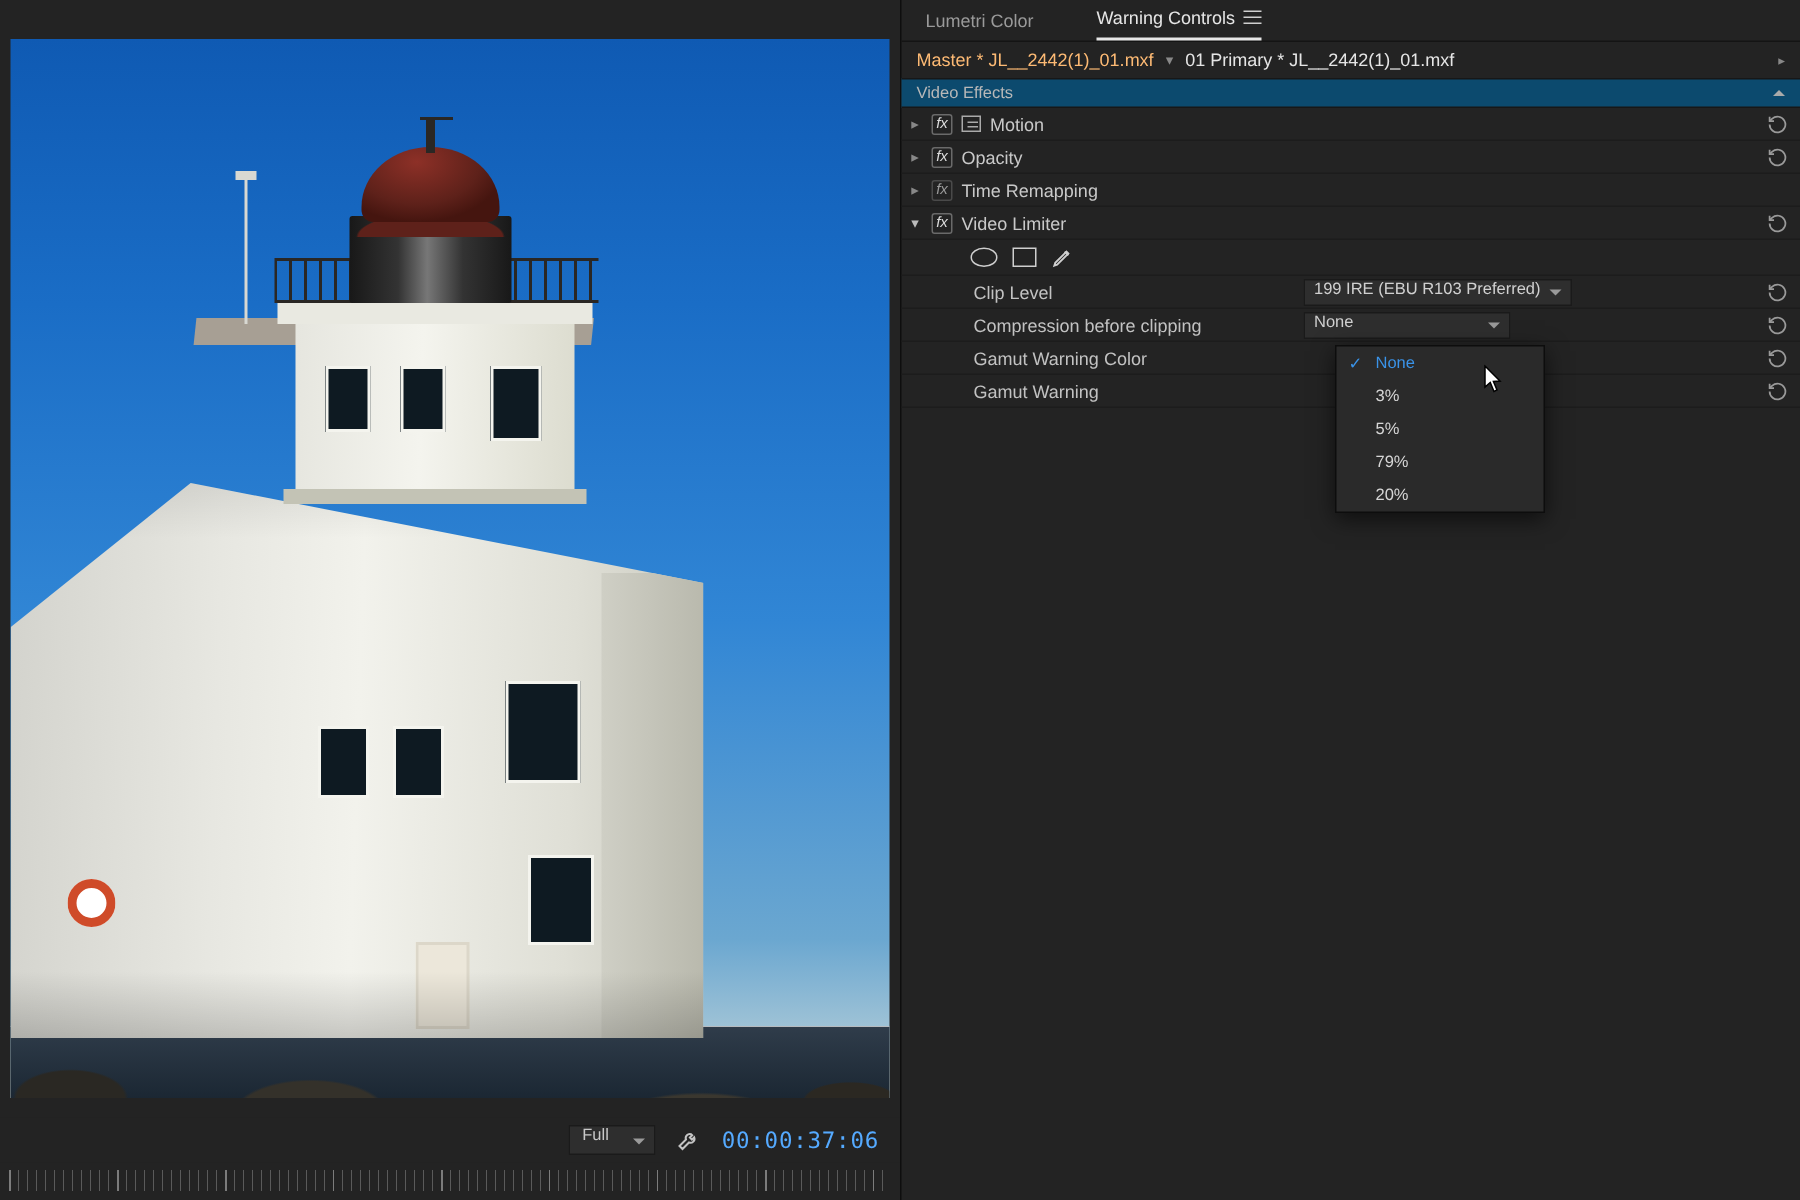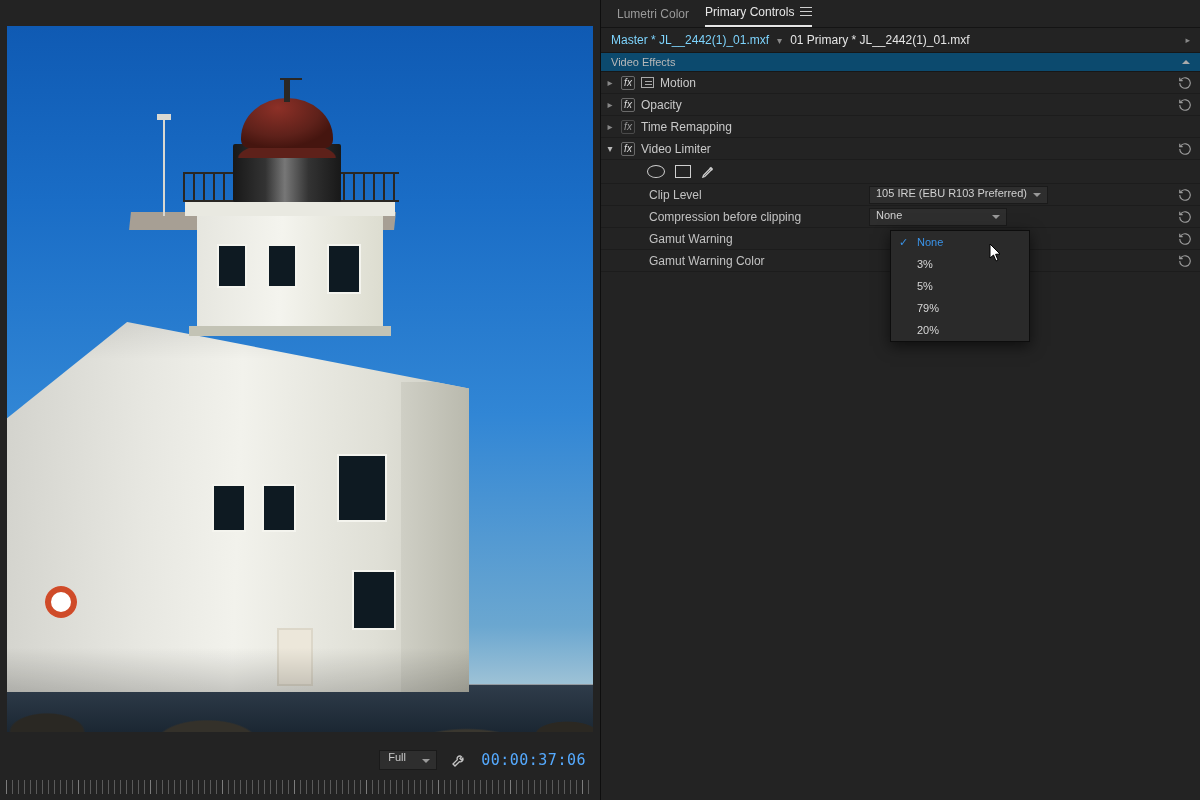--- a/index.html
+++ b/index.html
@@ -53,28 +53,28 @@
   .wrench { width:16px; height:16px; color:#c4c4c4; }
   .timecode { font-family:"Consolas","Menlo",monospace; color:#55aaff; font-size:15px; letter-spacing:0.5px; }
 
   
   .ruler { height:24px; background:#232323; position:relative; margin-top:1px; }
   .ruler-ticks { position:absolute; left:6px; right:6px; top:4px; height:14px; background:repeating-linear-gradient(90deg,#5a5a5a 0 1px,transparent 1px 6px); }
   .ruler-ticks::after { content:""; position:absolute; inset:0; background:repeating-linear-gradient(90deg,#7c7c7c 0 1px,transparent 1px 72px); }
 
   
   .right-panel { flex:1; height:100%; background:#232323; border-left:1px solid #0e0e0e; display:flex; flex-direction:column; }
-  .tabs { display:flex; align-items:flex-end; gap:16px; padding:0 16px; height:28px; border-bottom:1px solid #141414; }
+  .tabs { display:flex; align-items:flex-end; gap:42px; padding:0 16px; height:28px; border-bottom:1px solid #141414; }
   .tab { color:#9a9a9a; font-size:12px; padding-bottom:6px; cursor:pointer; display:flex; align-items:center; gap:6px; }
   .tab.active { color:#e6e6e6; border-bottom:2px solid #e6e6e6; }
   .tab-menu-icon { width:12px; height:10px; display:inline-block; }
   .tab-menu-icon span,.tab-menu-icon::before,.tab-menu-icon::after { content:""; display:block; height:1px; background:#cfcfcf; margin-bottom:3px; }
 
   .clip-path-row { display:flex; align-items:center; gap:8px; padding:4px 10px; height:24px; }
-  .clip-path-row .master { color:#7dd3fc; }
+  .clip-path-row .master { color:#fdba74; }
   .clip-path-row .arrow { color:#888; font-size:10px; }
   .clip-path-row .seq { color:#e5e5e5; }
   .clip-path-row .playhead { margin-left:auto; color:#888; font-size:9px; }
 
   .section-header { display:flex; align-items:center; justify-content:space-between; background:#0c4a6e; padding:3px 10px; font-size:11px; border-top:1px solid #171717; border-bottom:1px solid #171717; }
   .section-header .caret-up { border:4px solid transparent; border-bottom-color:#aaa; transform:translateY(-2px); }
 
   .fx-rows { display:flex; flex-direction:column; }
   .fx-row { display:flex; align-items:center; height:22px; padding:0 8px 0 4px; border-bottom:1px solid #1c1c1c; gap:6px; color:#c9c9c9; }
   .chev { width:10px; display:flex; justify-content:center; color:#888; font-size:10px; }
@@ -154,21 +154,21 @@
     <div class="ruler">
       <div class="ruler-ticks"></div>
     </div>
   </div>
 
   <div class="right-panel">
 
     <div class="tabs">
       <div class="tab">Lumetri Color</div>
       <div class="tab active">
-        <span>Primary Controls</span>
+        <span>Warning Controls</span>
         <span class="tab-menu-icon">
             <span></span>
           </span>
       </div>
     </div>
 
     <div class="clip-path-row">
       <span class="master">Master * JL__2442(1)_01.mxf</span>
       <span class="arrow">▾</span>
       <span class="seq">01 Primary * JL__2442(1)_01.mxf</span>
@@ -229,52 +229,52 @@
         <span class="mask-ellipse"></span>
         <span class="mask-rect"></span>
         <svg class="mask-pen" viewBox="0 0 24 24" fill="none" stroke="#cfcfcf" stroke-width="2">
             <path d="M3 21l3-1 12-12-2-2L4 18l-1 3z"></path>
             <path d="M14 6l4 4"></path>
           </svg>
       </div>
 
       <div class="sub-row">
         <span class="label">Clip Level</span>
-        <div class="value-dd">105 IRE (EBU R103 Preferred)</div>
+        <div class="value-dd">199 IRE (EBU R103 Preferred)</div>
         <span class="reset-slot reset-icon">
           <svg class="reset-svg" viewBox="0 0 24 24" fill="none" stroke="currentColor" stroke-width="2">
               <path d="M3 12a9 9 0 1 0 3-6.7L3 8"></path>
               <path d="M3 3v5h5"></path>
             </svg>
         </span>
       </div>
 
       <div class="sub-row">
         <span class="label">Compression before clipping</span>
         <div class="value-dd narrow">None</div>
         <span class="reset-slot reset-icon">
           <svg class="reset-svg" viewBox="0 0 24 24" fill="none" stroke="currentColor" stroke-width="2">
               <path d="M3 12a9 9 0 1 0 3-6.7L3 8"></path>
               <path d="M3 3v5h5"></path>
             </svg>
         </span>
       </div>
 
       <div class="sub-row">
+        <span class="label">Gamut Warning Color</span>
+        <span class="reset-slot reset-icon">
+          <svg class="reset-svg" viewBox="0 0 24 24" fill="none" stroke="currentColor" stroke-width="2">
+              <path d="M3 12a9 9 0 1 0 3-6.7L3 8"></path>
+              <path d="M3 3v5h5"></path>
+            </svg>
+        </span>
+      </div>
+
+      <div class="sub-row">
         <span class="label">Gamut Warning</span>
-        <span class="reset-slot reset-icon">
-          <svg class="reset-svg" viewBox="0 0 24 24" fill="none" stroke="currentColor" stroke-width="2">
-              <path d="M3 12a9 9 0 1 0 3-6.7L3 8"></path>
-              <path d="M3 3v5h5"></path>
-            </svg>
-        </span>
-      </div>
-
-      <div class="sub-row">
-        <span class="label">Gamut Warning Color</span>
         <span class="reset-slot reset-icon">
           <svg class="reset-svg" viewBox="0 0 24 24" fill="none" stroke="currentColor" stroke-width="2">
               <path d="M3 12a9 9 0 1 0 3-6.7L3 8"></path>
               <path d="M3 3v5h5"></path>
             </svg>
         </span>
       </div>
 
     </div>
   </div>

